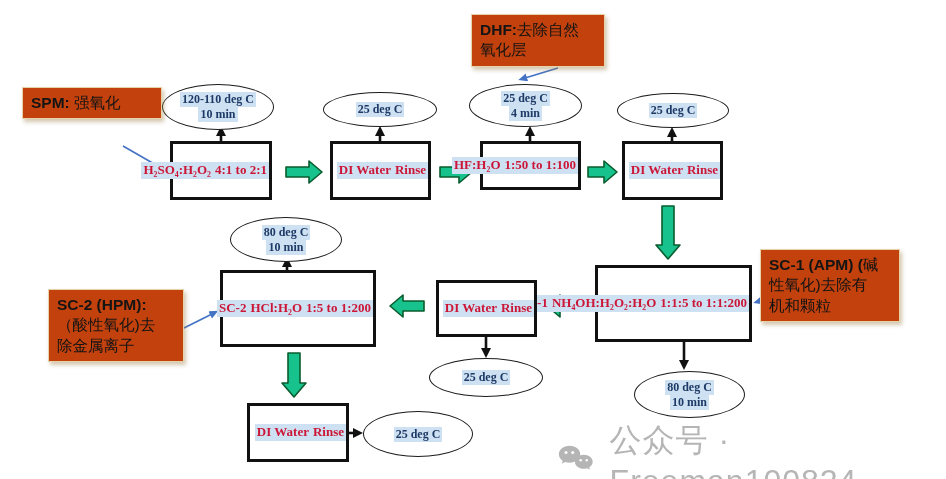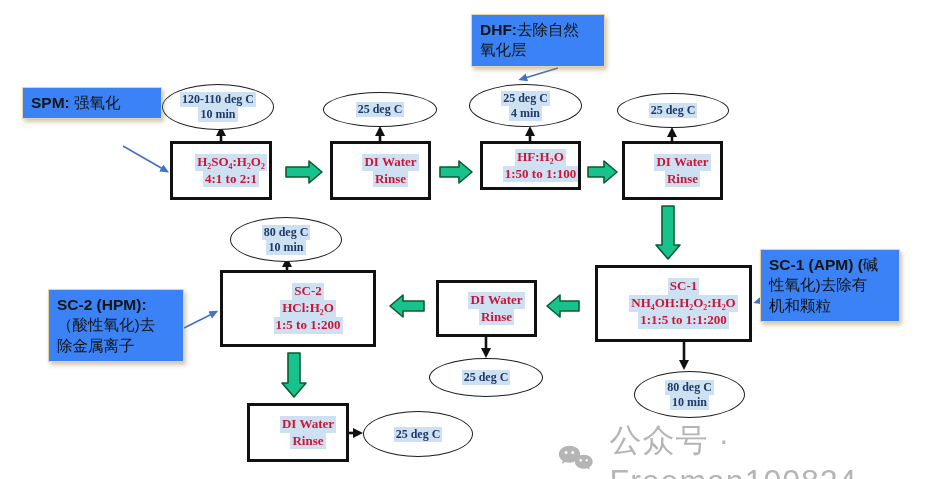--- a/index.html
+++ b/index.html
@@ -3,35 +3,35 @@
 <meta charset="utf-8">
 <style>
   html,body{margin:0;padding:0;background:#ffffff;}
   #canvas{
     position:relative;width:946px;height:479px;background:#ffffff;
     overflow:hidden;font-family:"Liberation Serif",serif;
   }
   #arrow-layer{position:absolute;left:0;top:0;width:946px;height:479px;pointer-events:none;}
   .flowbox{
     position:absolute;box-sizing:border-box;border:3px solid #111111;background:#ffffff;
-    display:flex;flex-direction:column;align-items:center;justify-content:center;
+    display:flex;flex-direction:row;align-items:center;justify-content:flex-end;
     font-weight:bold;font-size:13px;line-height:1.3;color:#cc1638;text-align:center;
     font-family:"Liberation Serif",serif;
     padding-left:20px;
   }
   .flowbox .hl{background:#cee1f2;padding:0 2px;white-space:nowrap;}
   .ellipse{
     position:absolute;box-sizing:border-box;border:1.7px solid #1c1c1c;border-radius:50%;
     background:#ffffff;display:flex;flex-direction:column;align-items:center;justify-content:center;
     font-weight:bold;font-size:12px;line-height:1.25;color:#1e3a66;text-align:center;
     font-family:"Liberation Serif",serif;
   }
   .ellipse .hl{background:#cee1f2;padding:0 2px;white-space:nowrap;}
   .callout{
-    position:absolute;box-sizing:border-box;background:#3b82f6;border:1px solid #e7d3a8;
+    position:absolute;box-sizing:border-box;background:#c2410c;border:1px solid #e7d3a8;
     box-shadow:2px 3px 4px rgba(160,130,80,0.45);
     padding:5px 8px;font-family:"Liberation Sans",sans-serif;font-size:15.5px;
     line-height:1.32;color:#141414;
   }
   .co-bold{font-weight:bold;}
   .watermark{
     position:absolute;left:558px;top:419px;display:flex;align-items:center;gap:16px;
     color:#b5b5b5;font-family:"Liberation Sans",sans-serif;font-size:32px;letter-spacing:1px;
   }
 </style>

